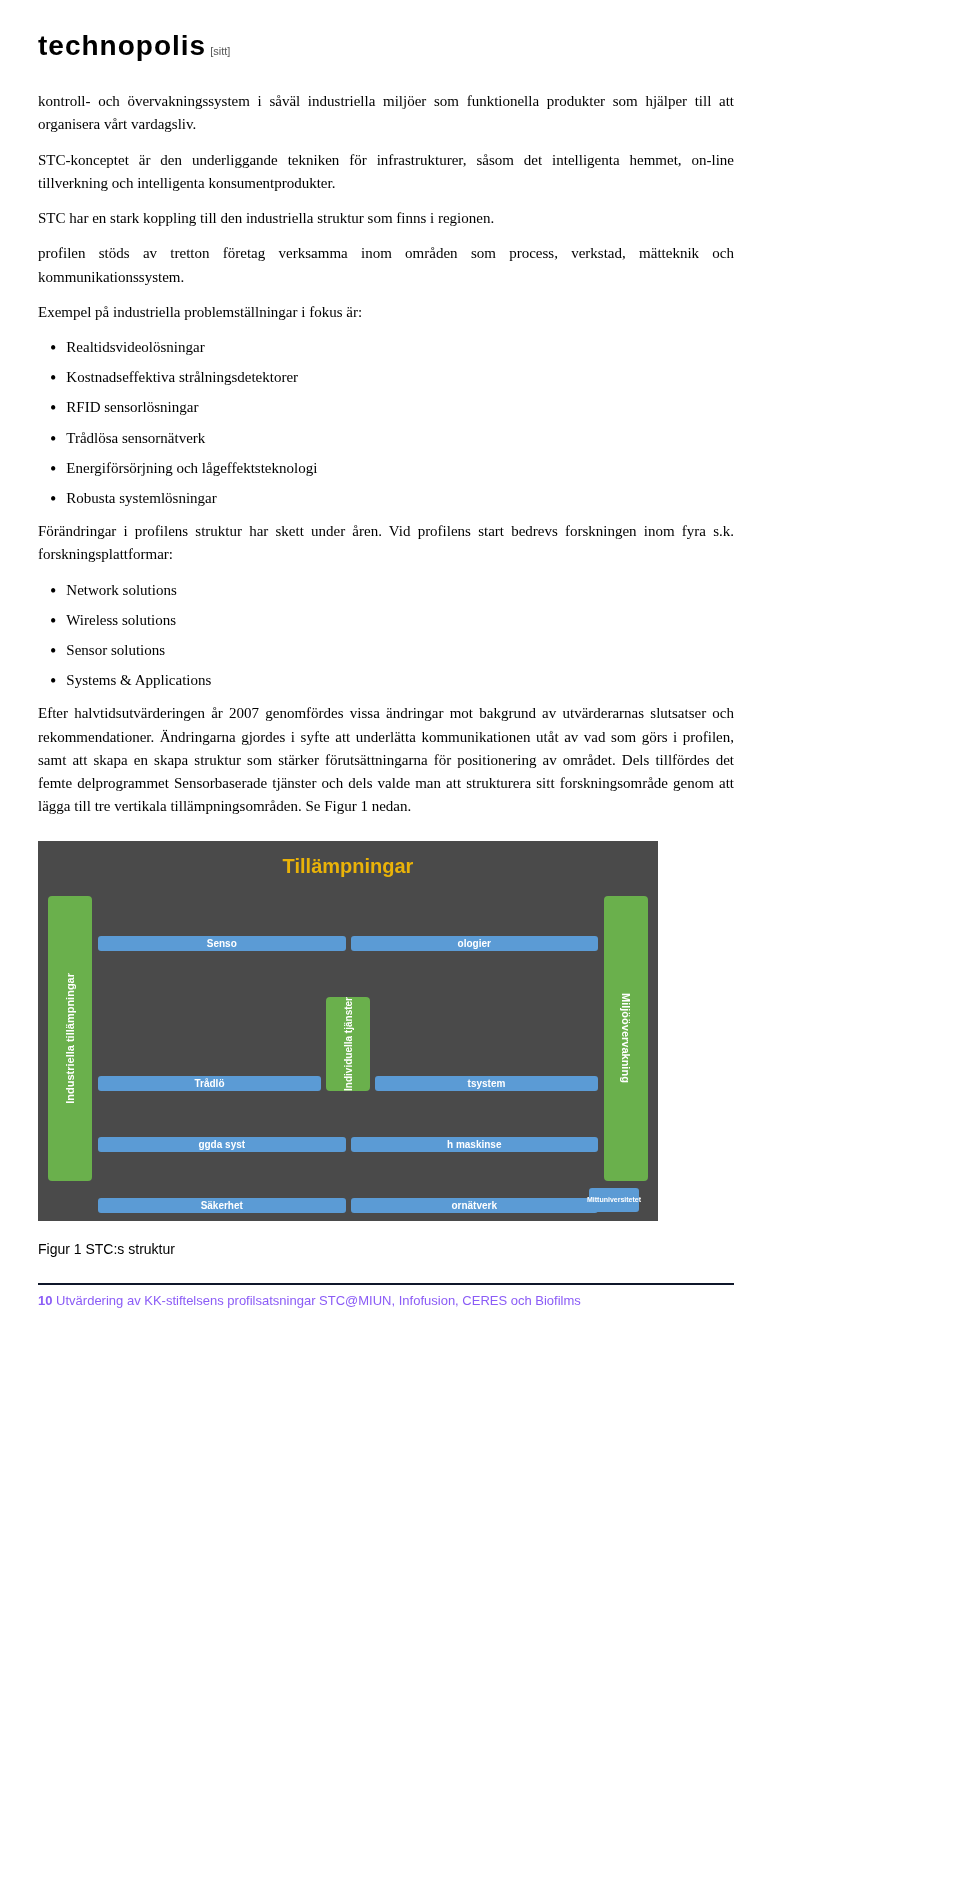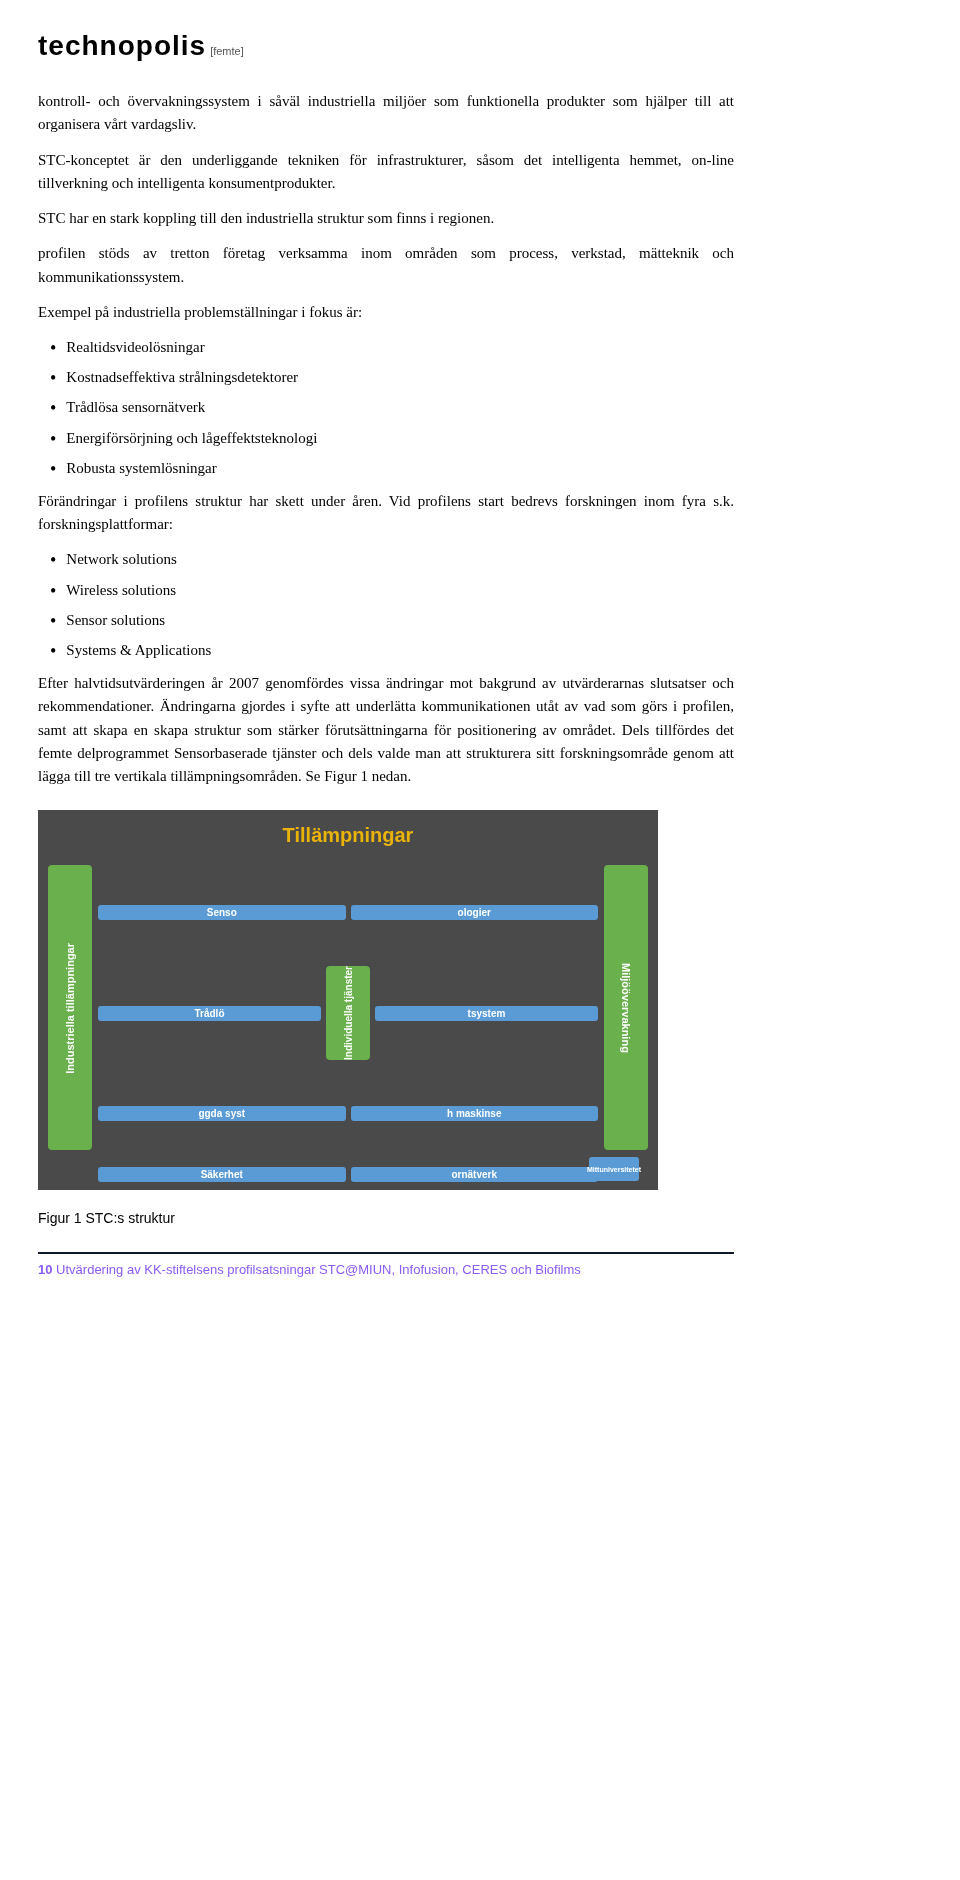--- a/index.html
+++ b/index.html
@@ -118,21 +118,21 @@
       flex: 1;
       display: flex;
       flex-direction: column;
       gap: 6px;
     }
     .row-horiz {
       flex: 1;
       display: flex;
       flex-direction: row;
       gap: 5px;
-      align-items: center;
+      align-items: flex-end;
       margin-top: 40px;
     }
     .cell-blue {
       flex: 1;
       background: #5b9bd5;
       border-radius: 3px;
       display: flex;
       align-items: center;
       justify-content: center;
     }
@@ -222,36 +222,37 @@
       font-size: 13px;
     }
   </style>
 </head>
 <body>
 
 <div class="page">
 
   <div class="header">
     <span class="brand-main">technopolis</span>
-    <span class="brand-sub">[femte]</span>
+    <span class="brand-sub">[sitt]</span>
   </div>
 
   <p class="body-text">kontroll- och övervakningssystem i såväl industriella miljöer som funktionella produkter som hjälper till att organisera vårt vardagsliv.</p>
 
   <p class="body-text">STC-konceptet är den underliggande tekniken för infrastrukturer, såsom det intelligenta hemmet, on-line tillverkning och intelligenta konsumentprodukter.</p>
 
   <p class="body-text">STC har en stark koppling till den industriella struktur som finns i regionen.</p>
 
   <p class="body-text">profilen stöds av tretton företag verksamma inom områden som process, verkstad, mätteknik och kommunikationssystem.</p>
 
   <p class="body-text">Exempel på industriella problemställningar i fokus är:</p>
 
   <ul class="bullet-list">
   <li>Realtidsvideolösningar</li>
       <li>Kostnadseffektiva strålningsdetektorer</li>
+      <li>RFID sensorlösningar</li>
       <li>Trådlösa sensornätverk</li>
       <li>Energiförsörjning och lågeffektsteknologi</li>
       <li>Robusta systemlösningar</li>
     </ul>
 
   <p class="body-text">Förändringar i profilens struktur har skett under åren. Vid profilens start bedrevs forskningen inom fyra s.k. forskningsplattformar:</p>
 
   <ul class="bullet-list">
   <li>Network solutions</li>
       <li>Wireless solutions</li>

